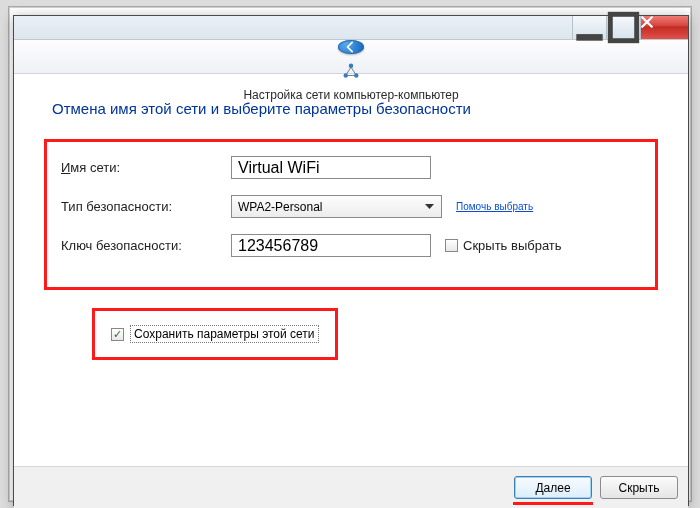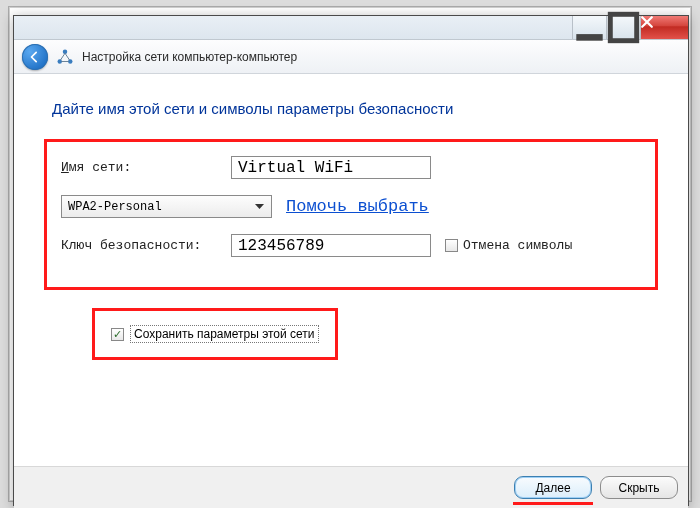--- a/index.html
+++ b/index.html
@@ -66,20 +66,21 @@
   }
   
   .header-row {
     height: 34px;
     display: flex;
     align-items: center;
     padding: 0 8px;
     gap: 8px;
     background: linear-gradient(#fdfdfe, #eef1f5);
     border-bottom: 1px solid #d0d5db;
+    flex-direction: column;
   }
   .back-btn {
     width: 26px; height: 26px;
     border-radius: 50%;
     background: radial-gradient(circle at 30% 30%, #5aa8f0, #0d5fb8);
     display: flex; align-items: center; justify-content: center;
     box-shadow: 0 0 0 1px #2d6fb0 inset, 0 1px 2px rgba(0,0,0,.3);
   }
   .back-btn svg { width: 14px; height: 14px; }
   .app-icon svg { width: 18px; height: 18px; display: block; }
@@ -97,21 +98,20 @@
   }
   .heading {
     color: #00349a;
     font-size: 15px;
     margin: 8px 0 22px 8px;
   }
   .highlight-box {
     border: 3px solid #ff1a1a;
     padding: 14px 14px 10px 14px;
     position: relative;
-    font-family: Liberation Mono, monospace;
   }
   .form-row {
     display: flex;
     align-items: center;
     margin-bottom: 16px;
   }
   .form-row:last-child { margin-bottom: 20px; }
   .form-label {
     width: 170px;
     color: #222;
@@ -139,21 +139,21 @@
   }
   .combo-arrow {
     position: absolute; right: 3px; top: 2px;
     width: 17px; height: 17px;
     display: flex; align-items: center; justify-content: center;
     color: #333;
   }
   .help-link {
     margin-left: 14px;
     color: #0b4fd1;
-    font-size: 17px;
+    font-size: 10px;
     text-decoration: underline;
     cursor: pointer;
   }
   .hide-chk-wrap {
     margin-left: 14px;
     display: flex; align-items: center; gap: 5px;
     color: #222;
     font-size: 13px;
   }
   .chk {
@@ -194,21 +194,21 @@
     padding: 0 10px;
   }
   .btn {
     min-width: 78px;
     height: 23px;
     border: 1px solid #8c8c8c;
     background: linear-gradient(#fbfbfb, #e5e5e5);
     font-family: inherit;
     font-size: 12px;
     padding: 0 12px;
-    border-radius: 9px;
+    border-radius: 3px;
   }
   .btn-default {
     border: 1px solid #3c7fb1;
     box-shadow: 0 0 0 1px #9fd0f5 inset;
     background: linear-gradient(#f8fbfe, #dbeefb);
   }
   .btn-underline {
     position: relative;
   }
   .btn-underline::after {
@@ -260,49 +260,50 @@
         <circle cx="5" cy="18" r="3" fill="#3a7dbf"></circle>
         <circle cx="19" cy="18" r="3" fill="#3a7dbf"></circle>
         <path d="M12 7 L6 16 M12 7 L18 16 M7 18 L17 18" stroke="#5a768f" stroke-width="1.2" fill="none"></path>
       </svg>
     </span>
     <span class="window-title">Настройка сети компьютер-компьютер</span>
     <span class="ghost-text"></span>
   </div>
 
   <div class="body-area">
-    <div class="heading">Дайте имя этой сети и символы параметры безопасности</div>
+    <div class="heading">Отмена имя этой сети и выберите параметры безопасности</div>
 
     <div class="highlight-box">
 
       <div class="form-row">
         <div class="form-label">
           <span class="underline">И</span><span>мя сети:</span>
         </div>
         <input class="text-input" type="text" value="Virtual WiFi" style="">
       </div>
 
       <div class="form-row">
+        <div class="form-label">Тип безопасности:</div>
         <div class="combo">
           <span>WPA2-Personal</span>
           <span class="combo-arrow">
             <svg width="9" height="6" viewBox="0 0 9 6">
                 <path d="M0 0 L4.5 5 L9 0 Z" fill="#333"></path>
               </svg>
           </span>
         </div>
         <span class="help-link">Помочь выбрать</span>
       </div>
 
       <div class="form-row">
         <div class="form-label">Ключ безопасности:</div>
         <input class="text-input" type="text" value="123456789" style="">
         <label class="hide-chk-wrap">
           <span class="chk"></span>
-          <span>Отмена символы</span>
+          <span>Скрыть выбрать</span>
         </label>
       </div>
 
     </div>
 
     <div class="save-box">
       <span class="chk checked"></span>
       <span class="dotted">Сохранить параметры этой сети</span>
     </div>
 

